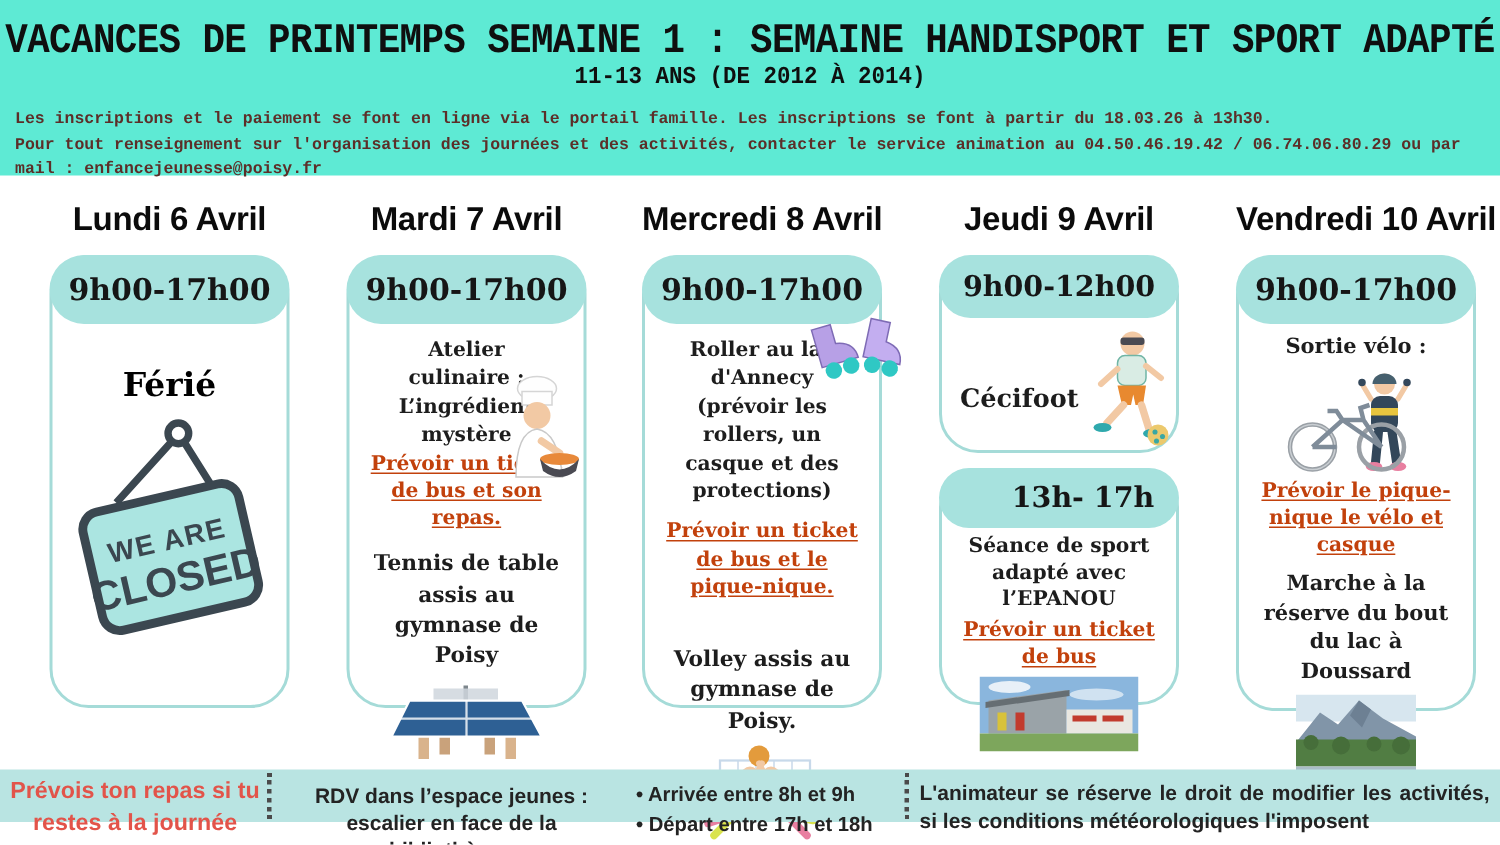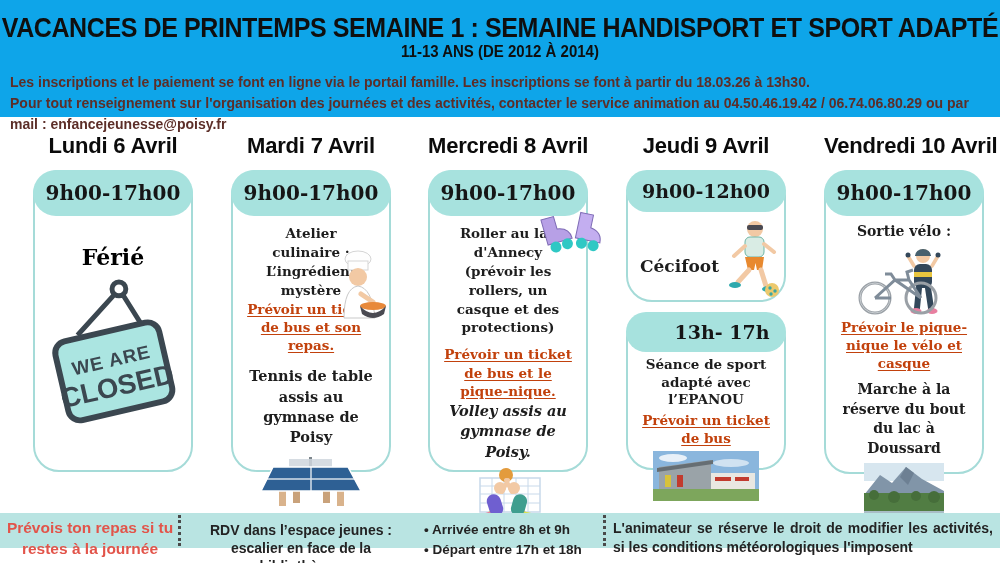--- a/index.html
+++ b/index.html
@@ -1,25 +1,25 @@
 <!DOCTYPE html>
 <html><head>
 <meta charset="utf-8">
 <style>
   html,body{margin:0;padding:0;}
   .poster{position:relative;width:1000px;height:563px;background:#ffffff;overflow:hidden;
           font-family:"Liberation Sans",sans-serif;}
 
   
-  .band-top{position:absolute;top:0;left:0;width:100%;height:117px;background:#0ea5e9;}
+  .band-top{position:absolute;top:0;left:0;width:100%;height:117px;background:#5eead4;font-family:Liberation Mono, monospace;}
   .title{margin:0;padding-top:10px;text-align:center;font-size:25px;font-weight:800;
          color:#0f0f0f;letter-spacing:-0.4px;white-space:nowrap;transform:scaleY(1.12);transform-origin:top;}
   .subtitle{margin:0;padding-top:3px;text-align:center;font-size:15px;font-weight:800;color:#0f0f0f;
             transform:scaleY(1.08);transform-origin:top;}
-  .infos{margin:13px 6px 0 10px;font-size:14px;font-weight:700;color:#5c2e28;line-height:1.5;}
+  .infos{margin:13px 6px 0 10px;font-size:11px;font-weight:700;color:#5c2e28;line-height:1.5;}
 
   
   .day-col{position:absolute;top:133px;width:160px;}
   #col1{left:33px}#col2{left:231px}#col3{left:428px}#col4{left:626px}#col5{left:824px}
   .day-title{font-size:22px;font-weight:800;color:#0b0b0b;text-align:center;white-space:nowrap;
              letter-spacing:-0.2px;}
   .card{margin-top:11px;background:#fff;border:2px solid #a5dbd8;border-radius:26px;position:relative;
         box-sizing:border-box;}
   .pill{margin:-2px -2px 0 -2px;height:46px;background:#a7e2de;border-radius:26px;
         display:flex;align-items:center;justify-content:center;
@@ -133,21 +133,21 @@
                 <circle cx="25" cy="38" r="5.5" fill="#2fc8c4"></circle>
             </g>
             <g transform="rotate(12 46 28)">
               <path d="M36 6 h13 v13 q12 2 12 13 h-25 z" fill="#c3aef0" stroke="#7e6bb5"></path>
               <circle cx="43" cy="36" r="5.5" fill="#2fc8c4"></circle>
                 <circle cx="55" cy="36" r="5.5" fill="#2fc8c4"></circle>
             </g>
           </svg>
         </span>
         <div class="rlink" style="margin-top:8px;padding:0 6px;">Prévoir un ticket de bus et le pique-nique.</div>
-        <div class="act" style="margin-top:1px;font-size:14.5px;font-style:italic;">Volley assis au gymnase de Poisy.</div>
+        <div class="act" style="margin-top:30px;font-size:14.5px;">Volley assis au gymnase de Poisy.</div>
         <svg width="116" height="68" viewBox="0 0 116 68" style="margin-top:4px;">
           <rect x="30" y="12" width="60" height="34" fill="none" stroke="#c8d9ea" stroke-width="1.5"></rect>
           <path d="M30 20 H90 M30 28 H90 M30 37 H90 M42 12 V46 M54 12 V46 M66 12 V46 M78 12 V46" stroke="#c8d9ea" stroke-width="1"></path>
           <circle cx="56" cy="9" r="7" fill="#e39b3c"></circle>
           <g stroke-linecap="round">
             <path d="M26 62 L42 46" stroke="#d9e34e" stroke-width="5"></path>
             <path d="M22 54 L40 48" stroke="#e87fa0" stroke-width="5"></path>
             <rect x="38" y="28" width="14" height="22" rx="7" fill="#6f5fd0" transform="rotate(-18 45 39)"></rect>
             <circle cx="50" cy="22" r="6" fill="#f2c9a4"></circle>
             <path d="M52 26 L58 14" stroke="#f2c9a4" stroke-width="4"></path>

